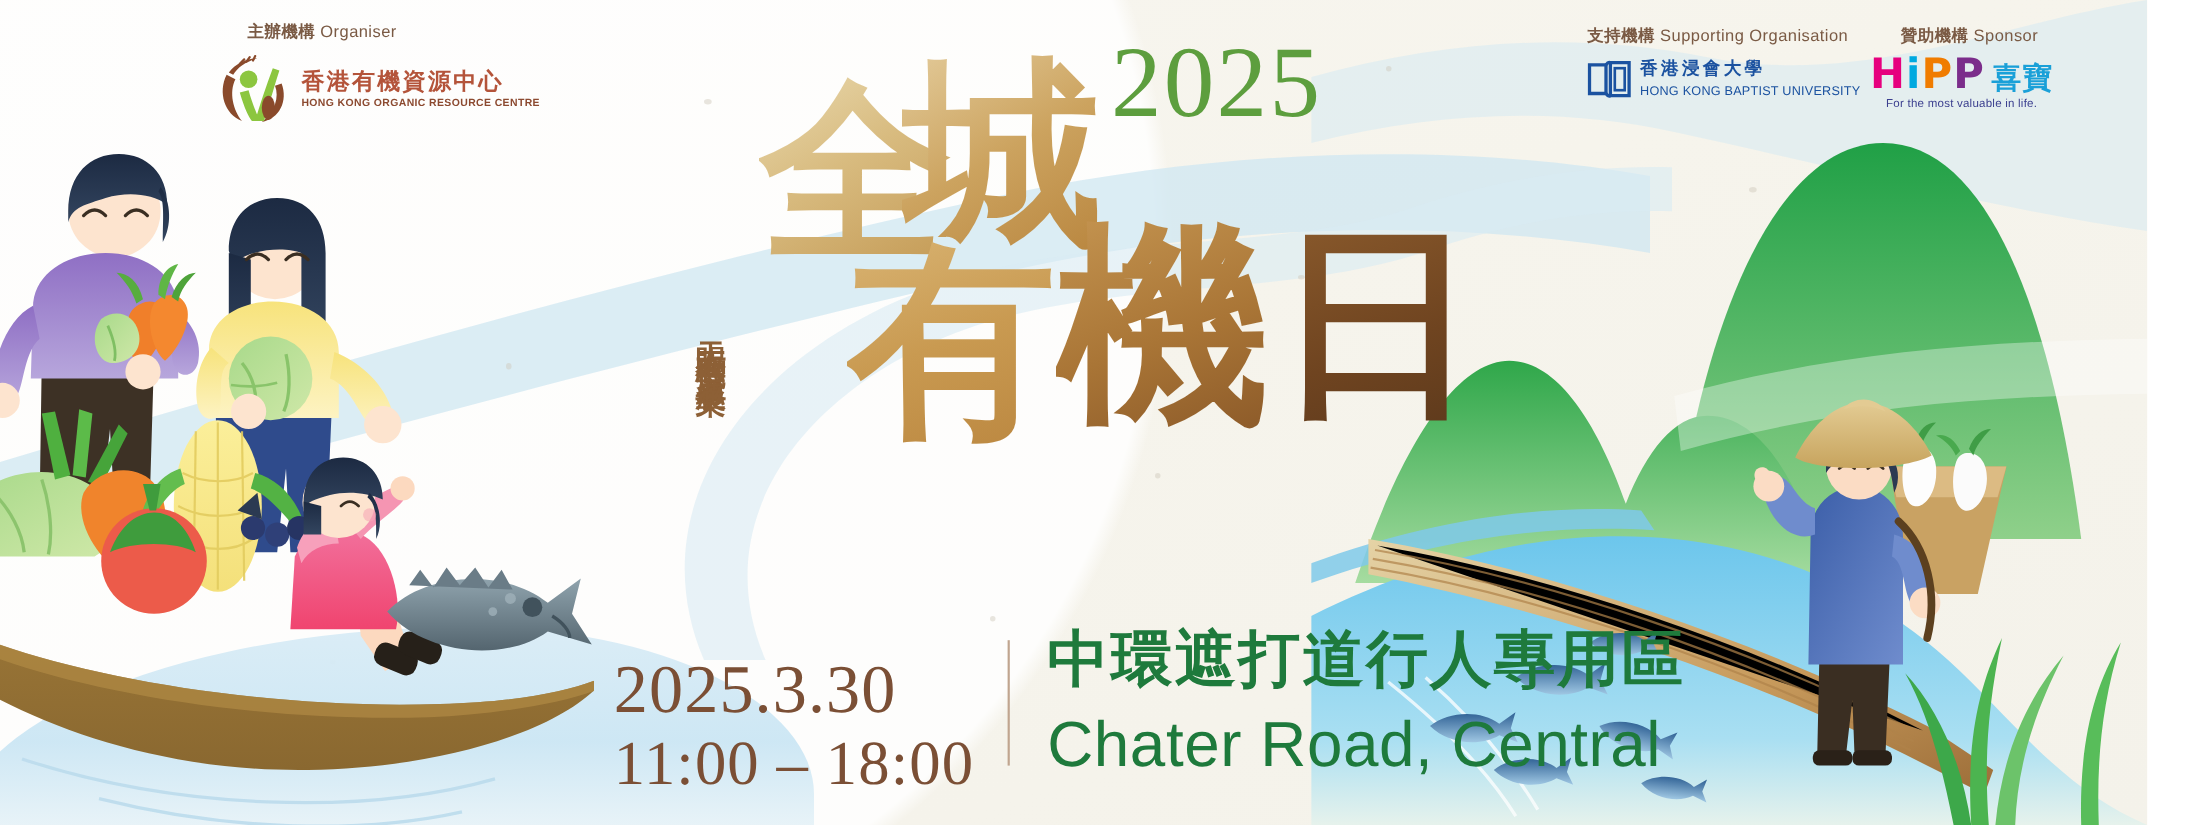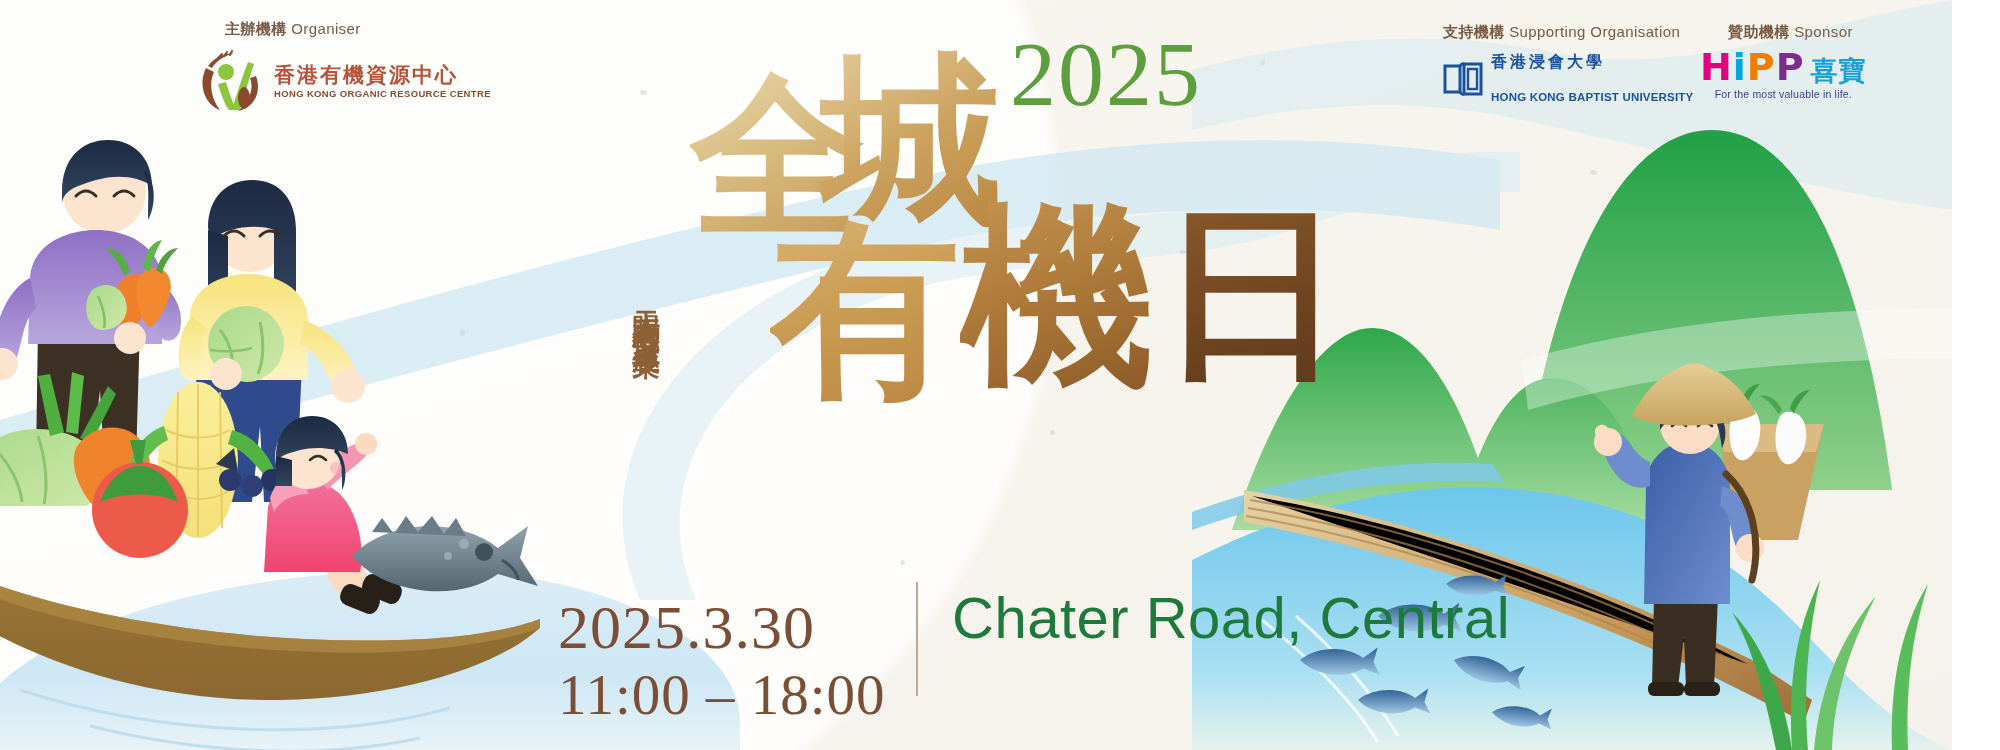--- a/index.html
+++ b/index.html
@@ -26,21 +26,21 @@
   .credit .cn{font-weight:700;}
   
   .orc-wrap{position:absolute;left:196px;top:50px;display:flex;align-items:center;gap:8px;}
   .orc-mark{position:relative;width:70px;height:62px;flex:none;}
   .orc-name{line-height:1;}
   .orc-cn{font-size:21px;font-weight:700;color:#b4543a;letter-spacing:2px;white-space:nowrap;}
   .orc-en{font-size:9.5px;font-weight:700;color:#8c4a30;letter-spacing:.35px;white-space:nowrap;margin-top:4px;}
   
   .hkbu-wrap{position:absolute;left:1443px;top:52px;display:flex;align-items:center;gap:8px;}
   .hkbu-cn{font-size:16px;font-weight:700;color:#1b52a0;letter-spacing:3px;white-space:nowrap;}
-  .hkbu-en{font-size:11.5px;font-weight:700;color:#1b52a0;letter-spacing:.2px;white-space:nowrap;margin-top:18px;}
+  .hkbu-en{font-size:11.5px;font-weight:400;color:#1b52a0;letter-spacing:.2px;white-space:nowrap;margin-top:4px;}
   
   .hipp-wrap{position:absolute;left:1700px;top:50px;text-align:center;}
   .hipp-row{display:flex;align-items:flex-end;justify-content:center;gap:1px;}
   .hipp-letter{font-size:38px;font-weight:900;line-height:.92;font-family:"DejaVu Sans",sans-serif;}
   .hipp-cn{font-size:27px;font-weight:700;color:#1aa0d8;letter-spacing:1px;margin-left:6px;line-height:1;}
   .hipp-tag{font-size:10.5px;color:#3b3f8f;margin-top:3px;letter-spacing:.2px;white-space:nowrap;}
   
   .year{position:absolute;left:1010px;top:28px;font-family:"Liberation Serif",serif;
     font-size:92px;color:#5d9e3e;line-height:1;letter-spacing:2px;}
   .organic-day{position:absolute;left:1078px;top:130px;font-family:"Liberation Serif",serif;
@@ -464,16 +464,17 @@
 
   <div class="vtext v-tian-nong">天農之樂</div>
   <div class="vtext v-sub">天賜有機・家享農樂</div>
 
   <div class="date-block">
     <div class="date-main">2025.3.30</div>
     <div class="date-time">11:00 – 18:00</div>
   </div>
   <div class="vdiv"></div>
   <div class="venue">
+    <div class="venue-cn">中環遮打道行人專用區</div>
     <div class="venue-en">Chater Road, Central</div>
   </div>
 
 </div>
 
 </body></html>

